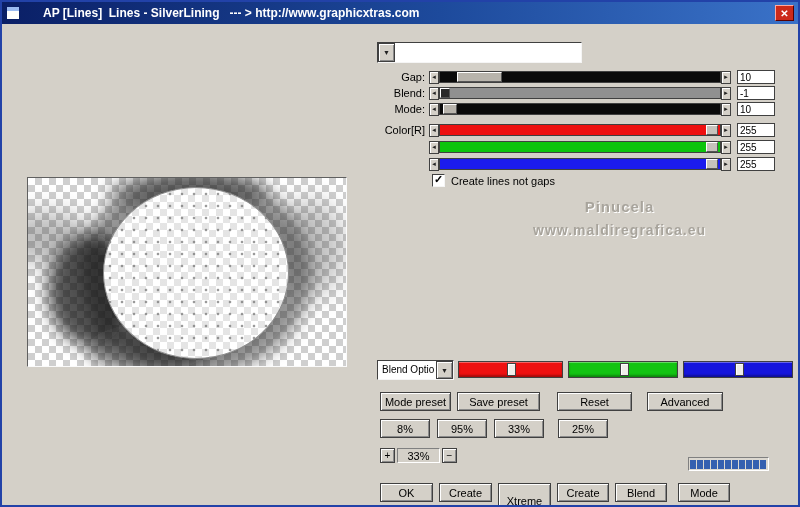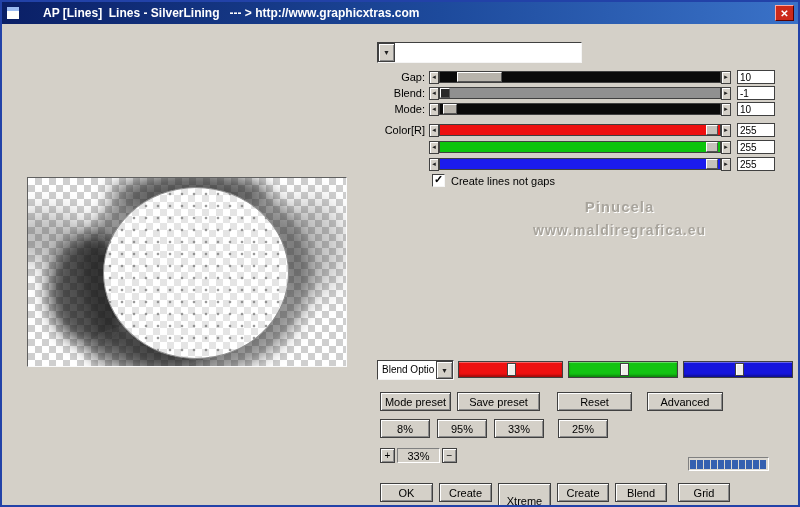--- a/index.html
+++ b/index.html
@@ -348,15 +348,15 @@
       <span class="pseg" style="background: rgb(53, 96, 176);"></span>
       <span class="pseg" style="background: rgb(53, 96, 176);"></span>
       <span class="pseg" style="background: rgb(53, 96, 176);"></span>
     </div>
 
   <button class="btn" style="left:378px;top:481px;width:53px;height:19px">OK</button>
   <button class="btn" style="left:437px;top:481px;width:53px;height:19px">Create</button>
   <button class="btn" style="left:496px;top:481px;width:53px;height:35px">Xtreme</button>
   <button class="btn" style="left:555px;top:481px;width:52px;height:19px">Create</button>
   <button class="btn" style="left:613px;top:481px;width:52px;height:19px">Blend</button>
-  <button class="btn" style="left:676px;top:481px;width:52px;height:19px">Grid</button>
+  <button class="btn" style="left:676px;top:481px;width:52px;height:19px">Mode</button>
 
 </div>
 
 </body></html>

